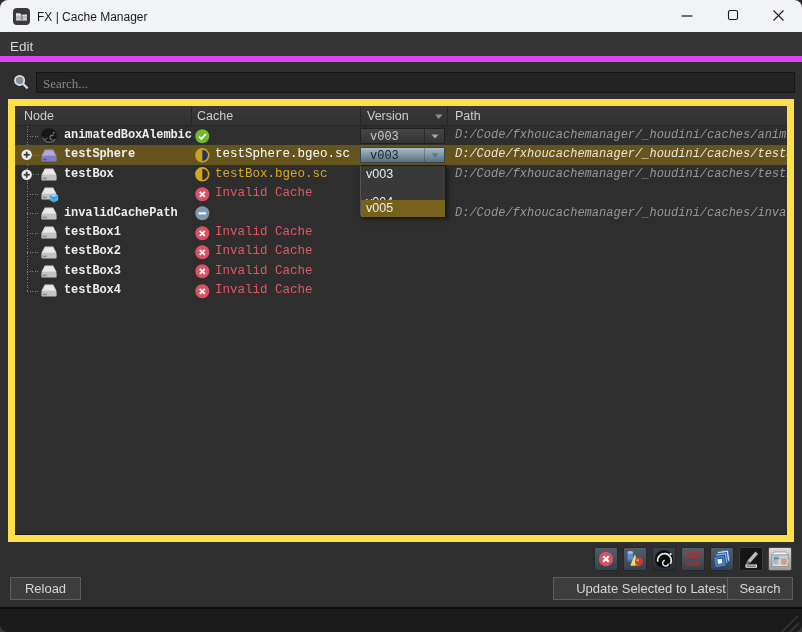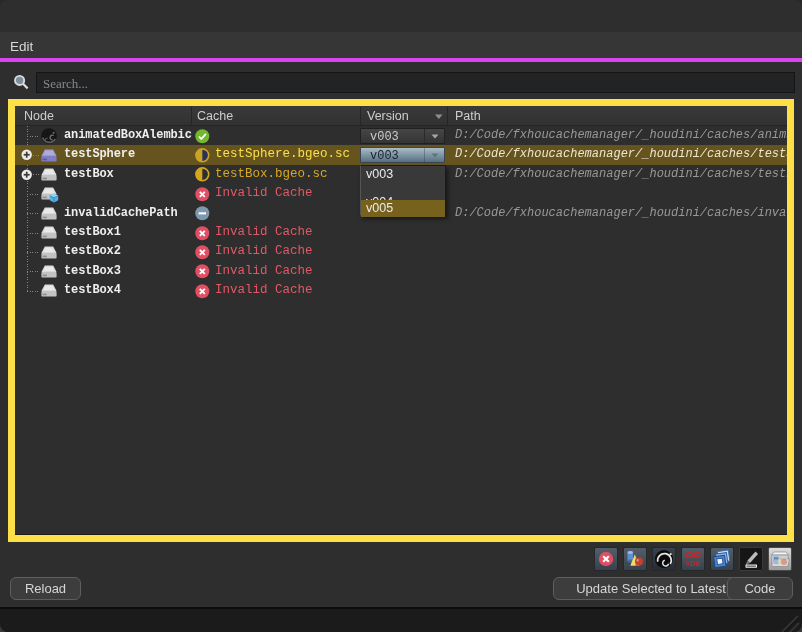--- a/index.html
+++ b/index.html
@@ -3,21 +3,21 @@
 <meta charset="utf-8">
 <style>
 * { margin:0; padding:0; box-sizing:border-box; }
 html,body { width:802px; height:632px; background:linear-gradient(#292929 0%,#2c2c2c 60%,#3a3a3a 100%); font-family:"Liberation Sans", sans-serif; overflow:hidden; }
 .win { position:absolute; left:0; top:0; width:802px; height:632px; border-radius:8px; overflow:hidden; background:#2e2e2e; }
 .abs { position:absolute; }
 
 .titlebar { position:absolute; left:0; top:0; width:802px; height:32px; background:#f2f3f6; }
 .title-text { position:absolute; left:37px; top:9.5px; font-size:12px; color:#1b1b1b; }
 
-.menubar { position:absolute; left:0; top:32px; width:802px; height:30px; background:#363636; border-bottom:4px solid #d946ef; }
+.menubar { position:absolute; left:0; top:32px; width:802px; height:30px; background:#363636; border-bottom:6px solid #d946ef; }
 .menubar .edit { position:absolute; left:10px; top:7px; font-size:13.5px; color:#d8d8d8; }
 
 .search-input { position:absolute; left:36px; top:72px; width:759px; height:21px; background:#212324; border:1px solid #151515;font-family:Liberation Serif, serif; }
 .search-input span { position:absolute; left:6px; top:3px; font-size:13px; color:#888; }
 
 .table { position:absolute; left:8px; top:99px; width:786px; height:443px; background:#2e2e2e; border:7px solid #fde047; overflow:hidden; }
 .thead { position:absolute; left:0; top:0; width:784px; height:20px; background:linear-gradient(#3a3a3a,#313131); border-bottom:1px solid #252525; }
 .thead .hcell { position:absolute; top:0; height:20px; font-size:12.5px; color:#cecece; line-height:20px; }
 .hdiv { position:absolute; top:1px; height:18px; width:1px; background:#262626; }
 .row { position:absolute; left:0; width:784px; height:19.4px;font-family:Liberation Mono, monospace; }
@@ -38,29 +38,44 @@
 .ditem span { margin-left:5px; }
 .ditem.hl { background:#77621d; }
 
 .dotv { position:absolute; width:1px; background-image:repeating-linear-gradient(to bottom,#858585 0 1px,transparent 1px 2.6px); }
 .doth { position:absolute; height:1px; background-image:repeating-linear-gradient(to right,#858585 0 1px,transparent 1px 2.6px); }
 
 .hscroll { position:absolute; left:0px; top:427.5px; width:784px; height:14px; background:#262626; border-top:1px solid #1c1c1c; }
 .sbtn { position:absolute; top:1px; width:17px; height:12px; background:#424242; border:1px solid #2c2c2c; }
 .sthumb { position:absolute; left:18px; top:1px; width:601px; height:12px; background:linear-gradient(#606060,#494949); border:1px solid #2a2a2a; }
 
-.btn { position:absolute; height:23px; background:#3d3d3d; border:1px solid #5e5e5e; border-radius:6px; color:#d6d6d6; font-size:13px; text-align:center; line-height:21px; }
+.btn { position:absolute; height:23px; background:#3d3d3d; border:1px solid #5e5e5e; border-radius:0; color:#d6d6d6; font-size:13px; text-align:center; line-height:21px; }
 
 .ibtn { position:absolute; top:547px; width:24px; height:24px; border:1px solid #23282d; border-radius:2px; background:linear-gradient(#525e6a,#39424b); }
 .bstrip { position:absolute; left:0; top:607px; width:802px; height:25px; background:#1b1b1b; border-top:2px solid #0c0c0c; }
 </style>
 </head>
 <body>
 <div class="win">
 
+  <div class="titlebar">
+    <svg class="abs" style="left:13px;top:8px" width="17" height="17">
+      <rect x="0" y="0" width="17" height="17" rx="4" fill="#3a3a3a"></rect>
+      <path d="M3 5.2 h4 l1.2 1.4 h5.8 v5.8 h-11 z" fill="#e3e3e3"></path>
+      <path d="M3 7.8 h11 v3.6 h-11 z" fill="#bdbdbd"></path>
+      <path d="M8.4 5.2 l0.9 1.1 l-0.9 1.1 l0.9 1.1 l-0.9 1.1 l0.9 1.1 l-0.9 1.1" stroke="#3a3a3a" stroke-width="0.9" fill="none"></path>
+    </svg>
+    <div class="title-text">FX | Cache Manager</div>
+    <svg class="abs" style="left:676px;top:5px" width="120" height="22">
+      <line x1="5.5" y1="11" x2="16.5" y2="11" stroke="#1a1a1a" stroke-width="1.2"></line>
+      <rect x="52.5" y="5.5" width="9" height="9" rx="1.5" fill="none" stroke="#1a1a1a" stroke-width="1.1"></rect>
+      <line x1="97.5" y1="5.5" x2="107.5" y2="15.5" stroke="#1a1a1a" stroke-width="1.1"></line>
+      <line x1="107.5" y1="5.5" x2="97.5" y2="15.5" stroke="#1a1a1a" stroke-width="1.1"></line>
+    </svg>
+  </div>
 
   <div class="menubar">
       <div class="edit">Edit</div>
     </div>
 
   <svg class="abs" style="left:12px;top:73px" width="20" height="19">
     <circle cx="7.6" cy="7.4" r="4.6" fill="#7d8f9b" stroke="#dcdcdc" stroke-width="1.8"></circle>
     <line x1="11" y1="10.8" x2="15.6" y2="15.4" stroke="#dcdcdc" stroke-width="2.2"></line>
   </svg>
   <div class="search-input">
@@ -114,21 +129,21 @@
 <path d="M3.8 0.4 L12.2 0.4 L15.6 7.1 L0.4 7.1 Z" fill="#9d99d2"></path>
 <path d="M4.6 1.7 L11.4 1.7 L13.6 5.9 L2.4 5.9 Z" fill="#aeabdd"></path>
 <rect x="0.4" y="7.1" width="15.2" height="5.4" rx="0.8" fill="#817dc2"></rect>
 <rect x="1.6" y="9.6" width="4.2" height="1.7" fill="#5b57a4"></rect>
 </svg>
 <div class="cell-text node-name" style="left:49px">testSphere</div>
 <svg class="abs" style="left:179.5px;top:2.6px" width="15" height="15">
           <circle cx="7.3" cy="7.3" r="6.4" fill="#2c3254" stroke="#c9a227" stroke-width="1.6"></circle>
           <path d="M7.3 0.9 a6.4 6.4 0 0 0 0 12.8 z" fill="#c9a227"></path>
         </svg>
-<div class="cell-text" style="left:200px;color:#fde047">testSphere.bgeo.sc</div>
+<div class="cell-text" style="left:200px;color:#ffffff">testSphere.bgeo.sc</div>
 <div class="combo bluec">
           <div class="ctext">v003</div>
           <div class="carrow" style="border-left-color:rgba(40,55,70,0.35)"><svg width="20" height="14">
               <path d="M6.5 5.5 L13.5 5.5 L10 9.5 Z" fill="#65737f"></path>
             </svg></div>
         </div>
 <div class="cell-text path selp" style="left:440px;font-size:12px">D:/Code/fxhoucachemanager/_houdini/caches/testSphere/v003/testSphere</div>
 </div>
 <div class="row" style="top:58.8px">
 <svg class="abs" style="left:6px;top:4px" width="12" height="12">
@@ -305,21 +320,21 @@
 <rect x="2.7" y="7" width="16.6" height="11.5" rx="0.8" fill="#cfcfcf" stroke="#8a8a8a" stroke-width="0.7"></rect>
 <rect x="4.8" y="8.6" width="4.6" height="7.6" fill="#4f83c8"></rect>
         <ellipse cx="7.1" cy="8.6" rx="2.3" ry="1" fill="#9dbde8"></ellipse>
 <path d="M9.6 16.2 L12.2 9 L14.8 16.2 Z" fill="#e7c833"></path>
 <circle cx="15" cy="14" r="3" fill="#c4402f"></circle>
 <path d="M2.7 18.5 l2.3 -7.5 h16 l-2.5 7.5 z" fill="#e4e4e4" stroke="#8a8a8a" stroke-width="0.7" opacity="0.55"></path>
 </svg></div>
 
   <div class="btn" style="left:10px;top:577px;width:71px">Reload</div>
   <div class="btn" style="left:553px;top:577px;width:196px">Update Selected to Latest</div>
-  <div class="btn" style="left:727px;top:577px;width:66px">Code</div>
+  <div class="btn" style="left:727px;top:577px;width:66px">Search</div>
 
   <div class="bstrip">
     <svg class="abs" style="left:780px;top:5px" width="20" height="20">
       <line x1="2" y1="18" x2="18" y2="2" stroke="#333333" stroke-width="2"></line>
       <line x1="9" y1="19" x2="19" y2="9" stroke="#333333" stroke-width="2"></line>
       <line x1="3.5" y1="19" x2="19" y2="3.5" stroke="#111" stroke-width="1"></line>
     </svg>
   </div>
 </div>
 

